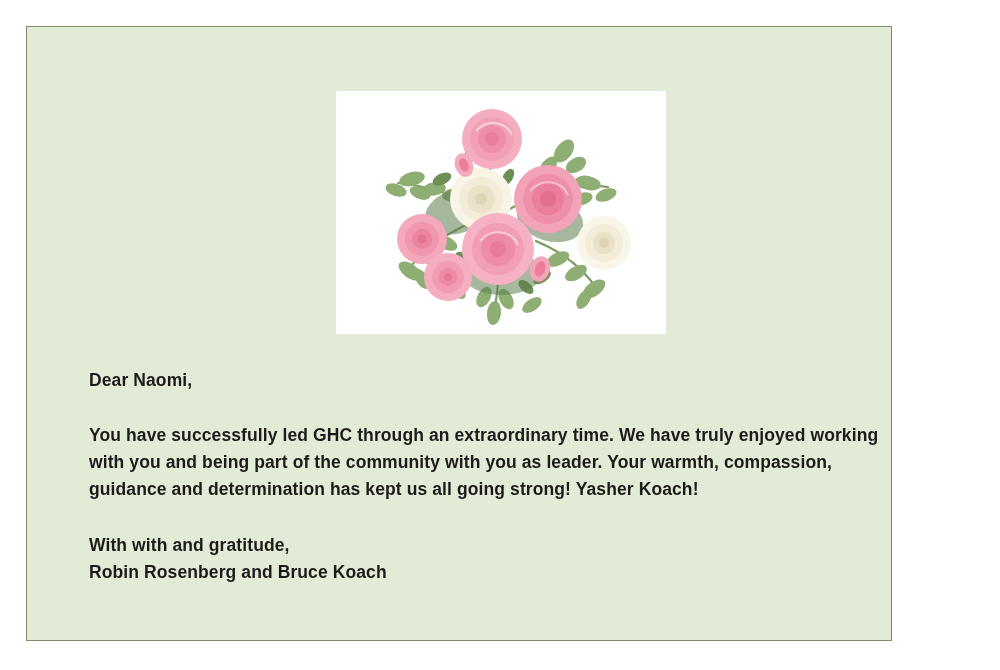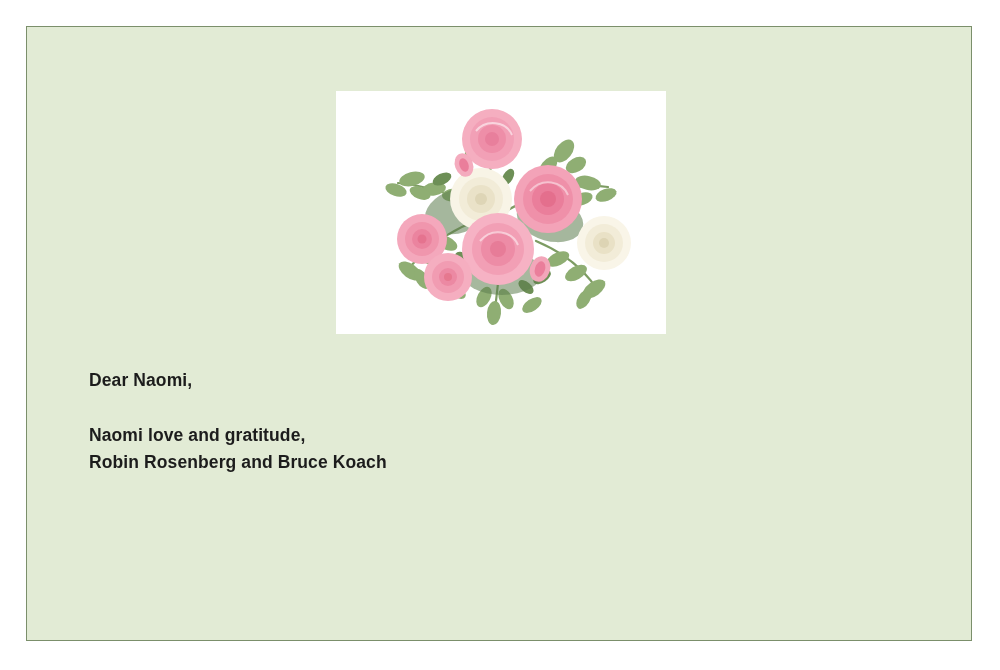--- a/index.html
+++ b/index.html
@@ -10,21 +10,21 @@
   body {
     width: 1000px;
     height: 670px;
     font-family: "Liberation Sans", sans-serif;
   }
 
   .card {
     position: absolute;
     left: 26px;
     top: 26px;
-    width: 946px;
+    width: 866px;
     height: 615px;
     background: #e2ebd5;
     border: 1px solid #7b8f6b;
     box-sizing: border-box;
     overflow: hidden;
   }
 
   
   .image-frame {
     position: absolute;
@@ -196,19 +196,20 @@
         <ellipse cx="204" cy="178" rx="10" ry="13" fill="#f3a6ba" transform="rotate(18 204 178)"></ellipse>
         <ellipse cx="204" cy="178" rx="5" ry="8" fill="#ea7e9b" transform="rotate(18 204 178)"></ellipse>
         <ellipse cx="128" cy="74" rx="9" ry="12" fill="#f4abbe" transform="rotate(-20 128 74)"></ellipse>
         <ellipse cx="128" cy="74" rx="4.5" ry="7" fill="#ea7e9b" transform="rotate(-20 128 74)"></ellipse>
       </g>
     </svg>
   </div>
 
   <div class="letter">
     <p class="salutation">Dear Naomi,</p>
+    <p class="body-para">You have successfully led GHC through an extraordinary time. We have truly enjoyed working with you and being part of the community with you as leader. Your warmth, compassion, guidance and determination has kept us all going strong! Yasher Koach!</p>
     <p class="closing">
-      <span class="line">Naomi love and gratitude,</span>
+      <span class="line">With with and gratitude,</span>
       <span class="line">Robin Rosenberg and Bruce Koach</span>
     </p>
   </div>
 
 </div>
 
 </body></html>

